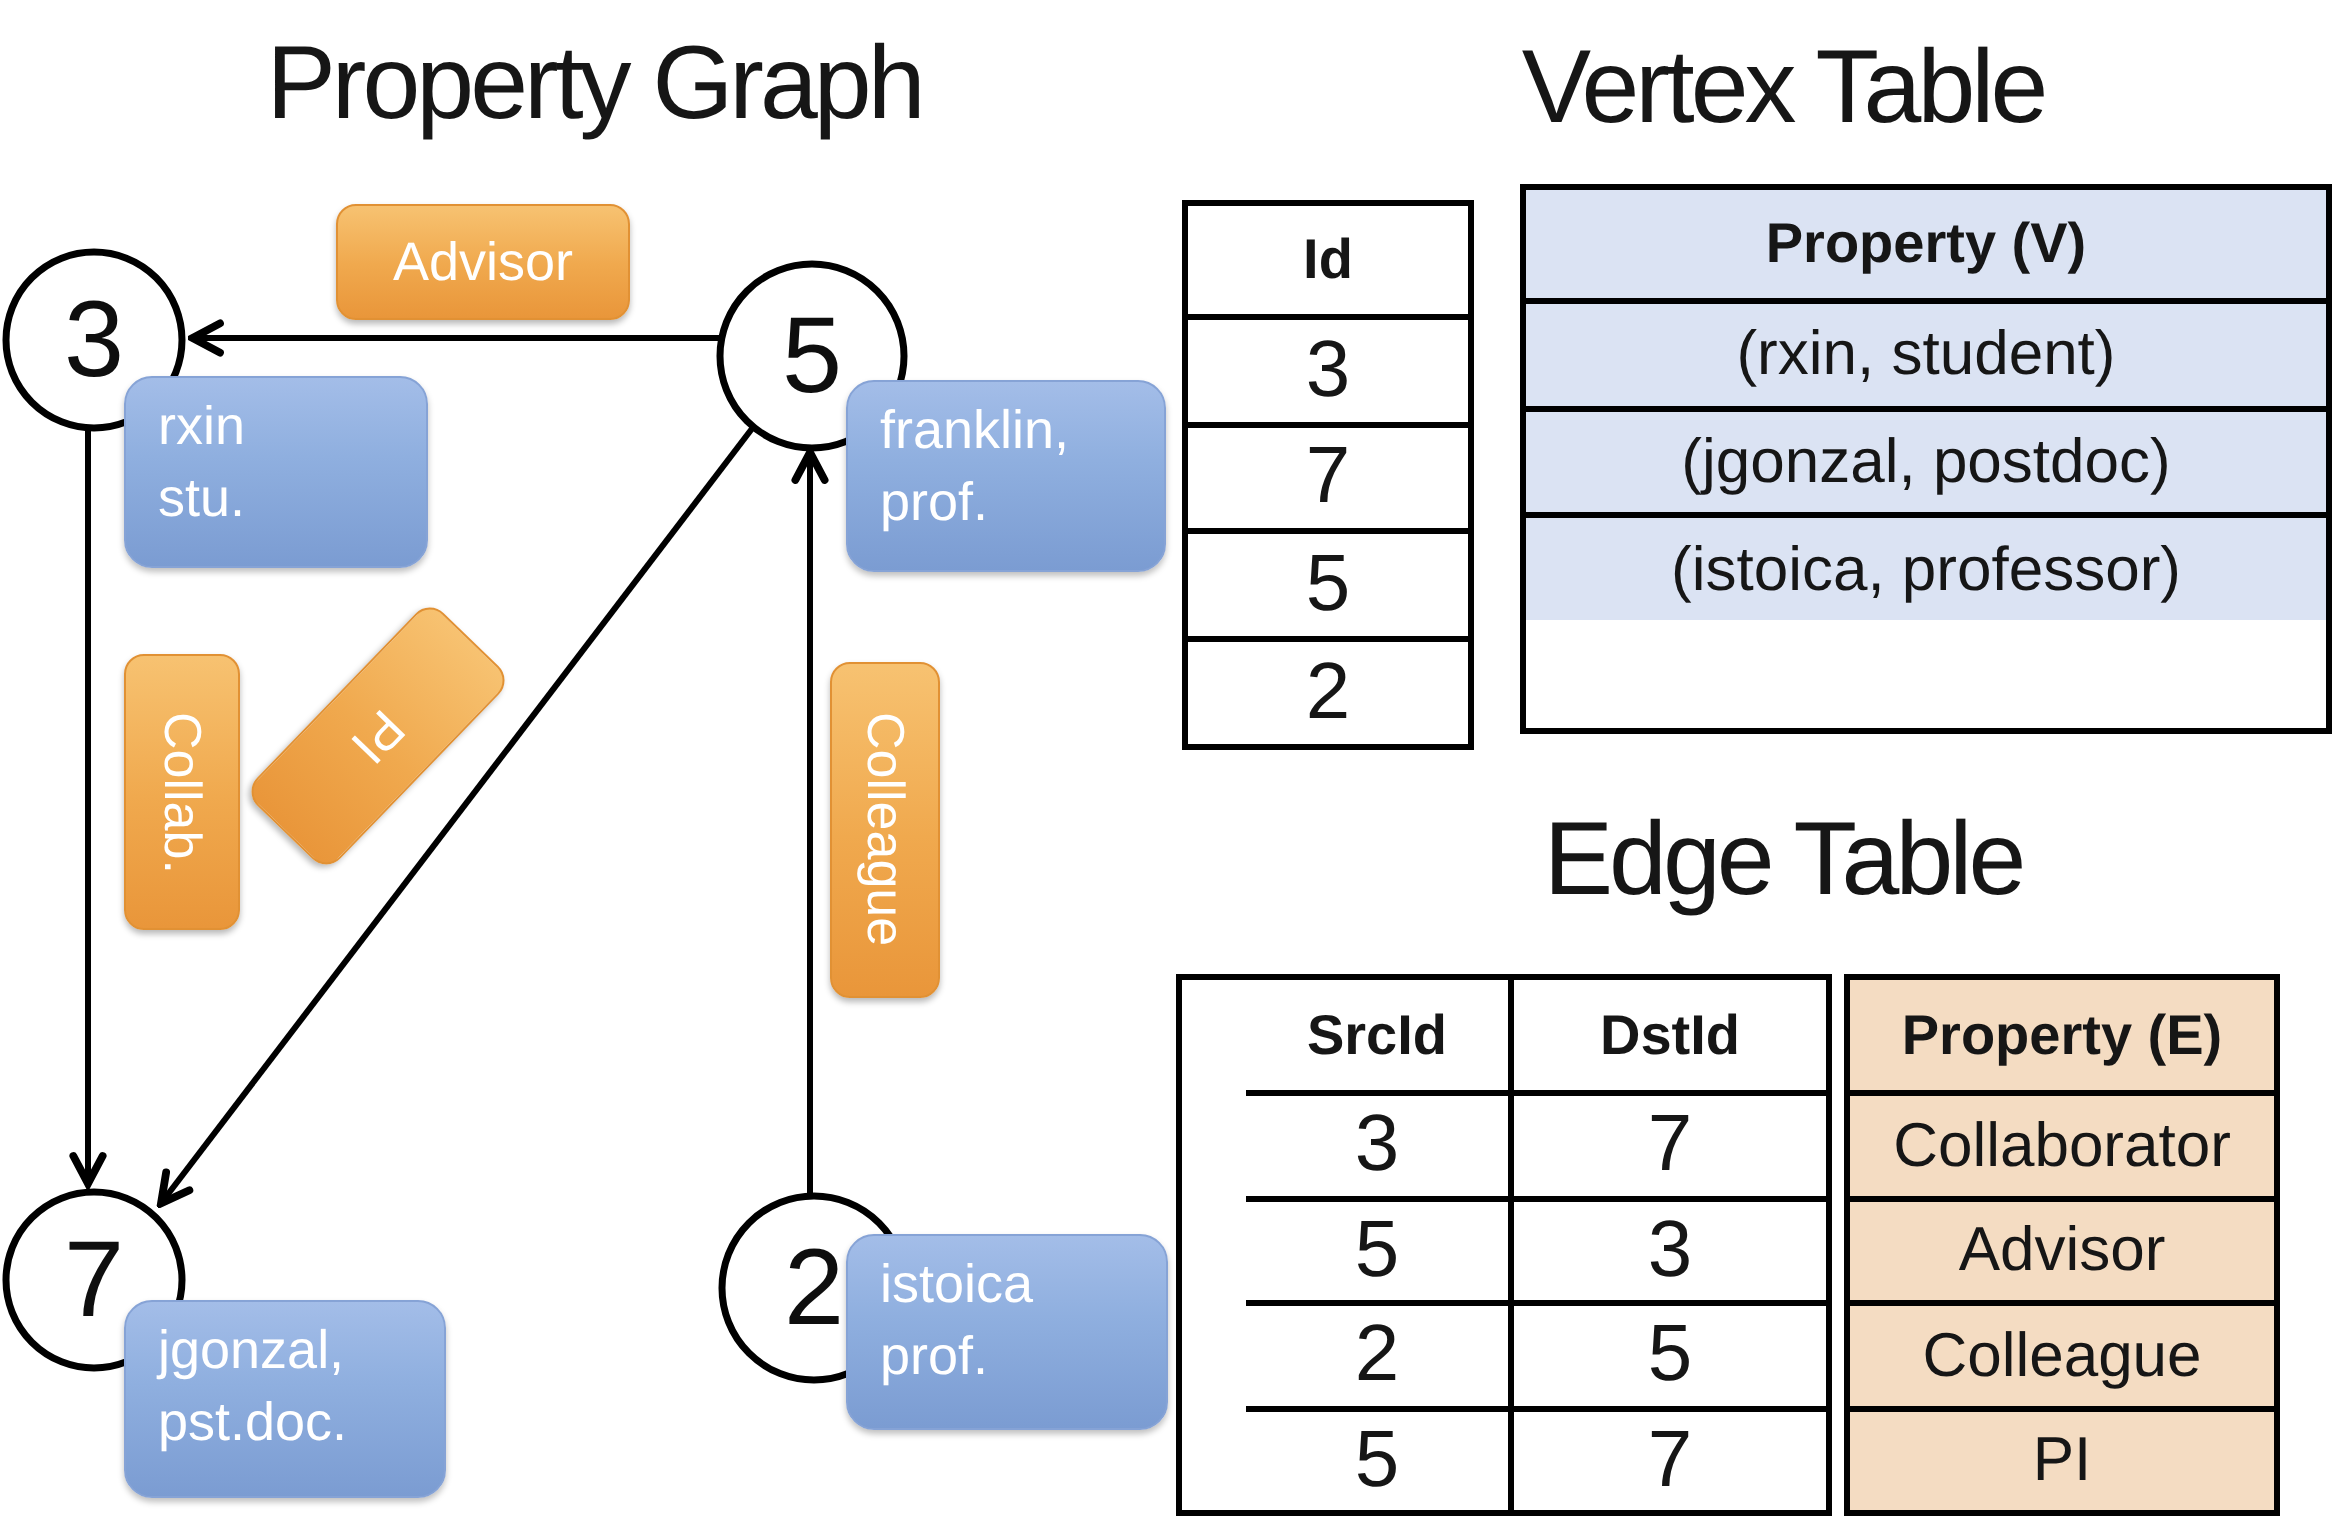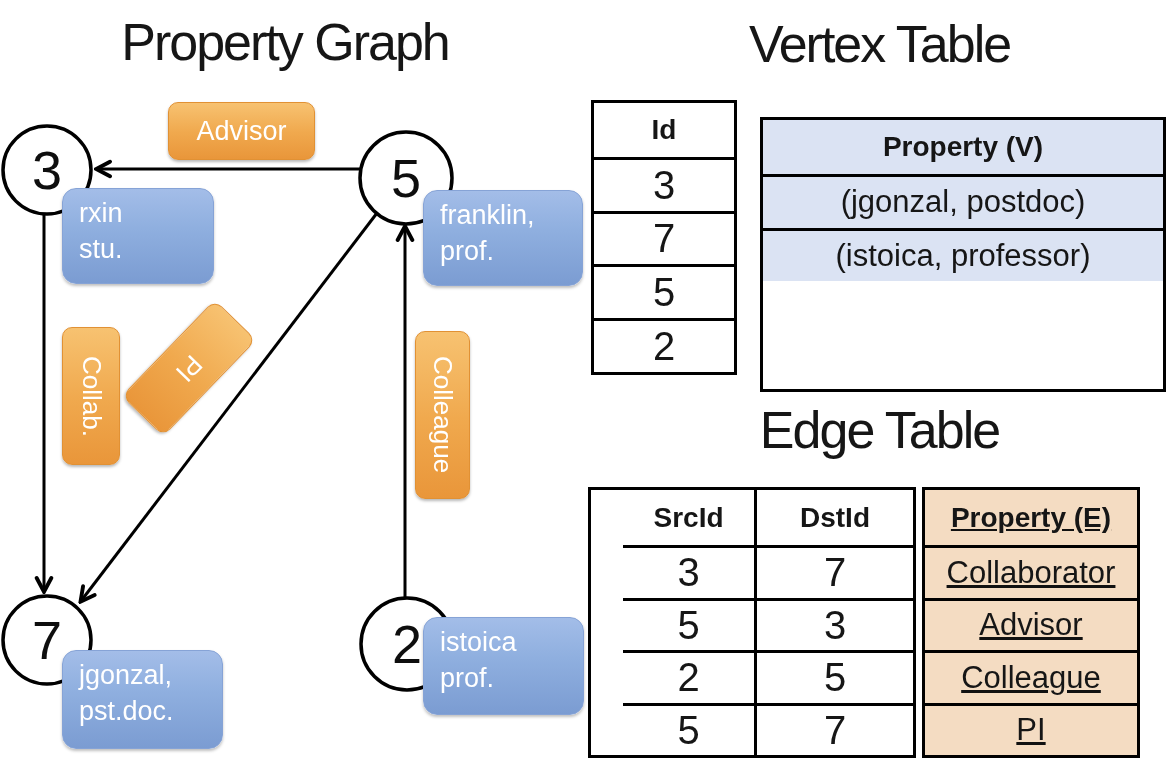--- a/index.html
+++ b/index.html
@@ -10,21 +10,21 @@
     --vertex-cell-bg:#dbe3f3; --edge-cell-bg:#f4dcc2; --table-border:#000000; --text-color:#111111;
   }
   html,body{margin:0;padding:0;background:#ffffff;}
   .stage{
     position:relative; width:1170px; height:760px; overflow:hidden; background:#fff;
     font-family:"Liberation Sans","DejaVu Sans",sans-serif; color:var(--text-color);
   }
   
   .big-title{
     position:absolute; text-align:center; font-size:52px; font-weight:300;
-    letter-spacing:-2px; color:#161616; white-space:nowrap;
+    letter-spacing:-2px; color:#161616; white-space:nowrap;padding-left:12px;
   }
   #graph-title{left:0; top:12px; width:570px;}
   #vertex-title{left:591px; top:14px; width:577px;}
   #edge-title{left:591px; top:400px; width:577px;}
   
   .graph-svg{position:absolute; left:0; top:0;}
   .edge-line{stroke:#000; stroke-width:3; fill:none;}
   .node-circle{fill:#fff; stroke:#000; stroke-width:3.5;}
   .node-num{
     position:absolute; width:60px; height:60px; display:flex; align-items:center; justify-content:center;
@@ -52,26 +52,26 @@
     display:flex; align-items:center; justify-content:center; box-sizing:border-box;
     border-top:3px solid var(--table-border); font-size:31px; color:#161616; white-space:nowrap;
   }
   .cell:first-child, .cell.r0{border-top:none;}
   .cell.head{font-weight:bold; font-size:28px;}
   .cell.num{font-size:40px;}
   .vprop-col .cell{background:var(--vertex-cell-bg);}
   .eprop-col .cell{background:var(--edge-cell-bg);}
   
   #vt-id  {left:591px; top:100px; width:146px; height:275px; display:grid; grid-template-rows:repeat(5,1fr);}
-  #vt-prop{left:760px; top:117px; width:406px; height:275px; display:grid; grid-template-rows:repeat(5,1fr);}
+  #vt-prop{left:760px; top:92px; width:406px; height:275px; display:grid; grid-template-rows:repeat(5,1fr);}
   
   #et-ids {left:588px; top:487px; width:328px; height:271px; display:grid;
            grid-template-columns:131px 1fr; grid-template-rows:55px repeat(4,1fr); grid-auto-flow:row;padding-left:32px;}
   #et-ids .cell.dst{border-left:3px solid var(--table-border);}
-  #et-prop{left:922px; top:487px; width:218px; height:271px; display:grid; grid-template-rows:55px repeat(4,1fr);text-decoration:underline;}
+  #et-prop{left:922px; top:487px; width:218px; height:271px; display:grid; grid-template-rows:55px repeat(4,1fr);}
 </style>
 </head>
 <body>
 
 <div class="stage">
 
   <div class="big-title" id="graph-title">Property Graph</div>
   <div class="big-title" id="vertex-title">Vertex Table</div>
   <div class="big-title" id="edge-title">Edge Table</div>
 
@@ -120,20 +120,21 @@
 
   <div class="tcol" id="vt-id">
     <div class="cell head">Id</div>
     <div class="cell num">3</div>
     <div class="cell num">7</div>
     <div class="cell num">5</div>
     <div class="cell num">2</div>
   </div>
   <div class="tcol vprop-col" id="vt-prop">
     <div class="cell head">Property (V)</div>
+    <div class="cell">(rxin, student)</div>
     <div class="cell">(jgonzal, postdoc)</div>
     <div class="cell">(istoica, professor)</div>
   </div>
 
   <div class="tcol" id="et-ids">
     <div class="cell head r0">SrcId</div>
     <div class="cell head dst r0">DstId</div>
     <div class="cell num">3</div>
     <div class="cell num dst">7</div>
     <div class="cell num">5</div>

